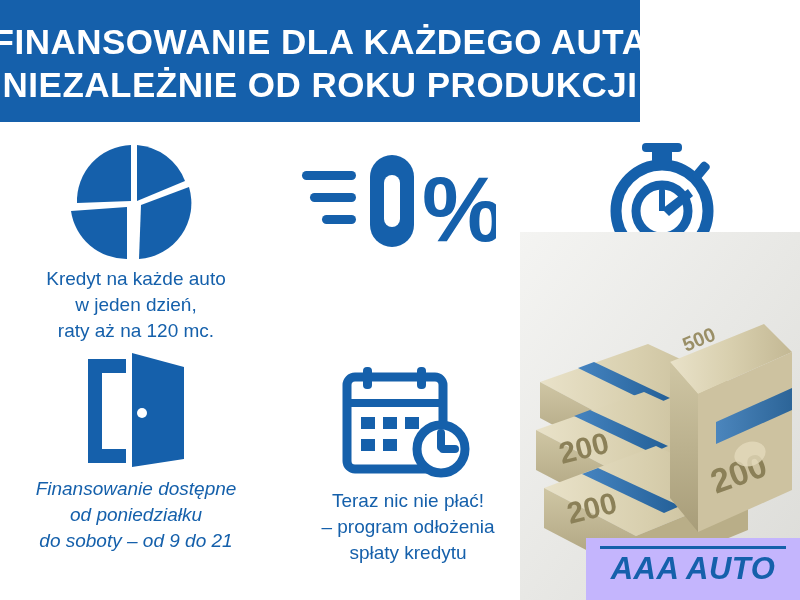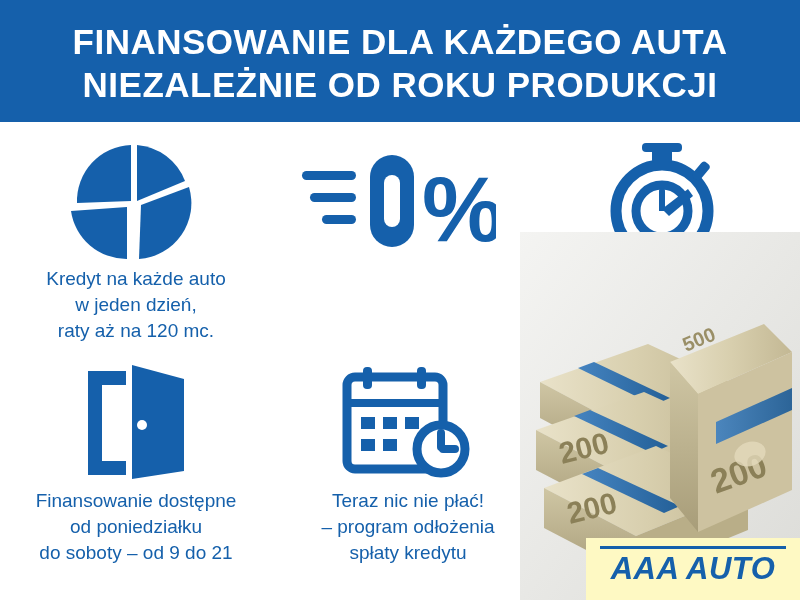--- a/index.html
+++ b/index.html
@@ -20,21 +20,21 @@
     height: 600px;
     background: #ffffff;
     box-sizing: border-box;
   }
 
   
   .header {
     position: absolute;
     left: 0;
     top: 0;
-    width: 800px;
+    width: 640px;
     height: 122px;
     background: #1560ab;
     display: flex;
     flex-direction: column;
     align-items: center;
     justify-content: center;
     box-sizing: border-box;
     padding-top: 4px;
   }
   .header-line {
@@ -59,21 +59,21 @@
   .cell {
     position: absolute;
     box-sizing: border-box;
     display: flex;
     flex-direction: column;
     align-items: center;
   }
   .cell-1 { left: 8px;   top: 14px;  width: 256px; }
   .cell-2 { left: 268px; top: 14px;  width: 256px; }
   .cell-3 { left: 528px; top: 14px;  width: 268px; }
-  .cell-4 { left: 8px;   top: 236px; width: 256px; }
+  .cell-4 { left: 8px;   top: 224px; width: 256px; font-style: italic; }
   .cell-5 { left: 280px; top: 236px; width: 256px; }
 
   .icon-box {
     height: 130px;
     display: flex;
     align-items: center;
     justify-content: center;
   }
   .cell-4 .icon-box, .cell-5 .icon-box { height: 130px; }
 
@@ -97,21 +97,21 @@
   }
   .money svg { display: block; }
 
   
   .logo {
     position: absolute;
     right: 0;
     bottom: 0;
     width: 214px;
     height: 62px;
-    background: #fef9c3;
+    background: #c4b5fd;
     display: flex;
     align-items: center;
     justify-content: center;
   }
   .logo-text {
     color: #1560ab;
     font-weight: bold;
     font-style: italic;
     font-size: 31px;
     letter-spacing: 0.5px;

